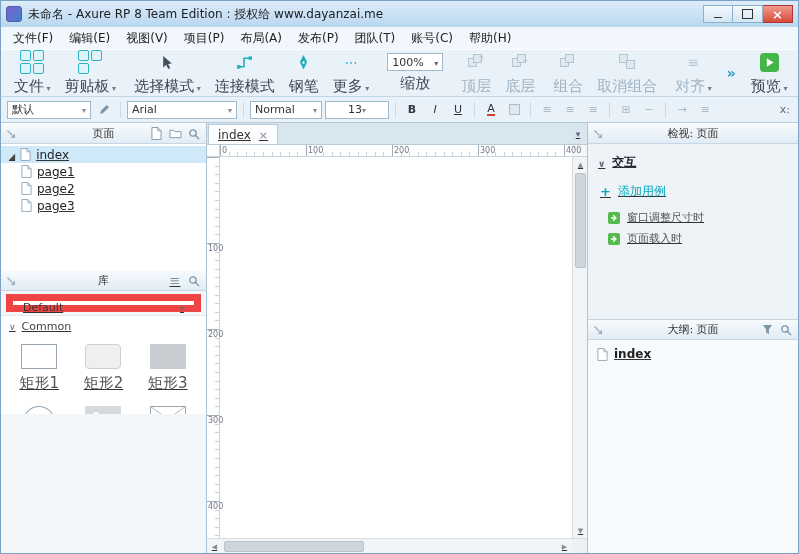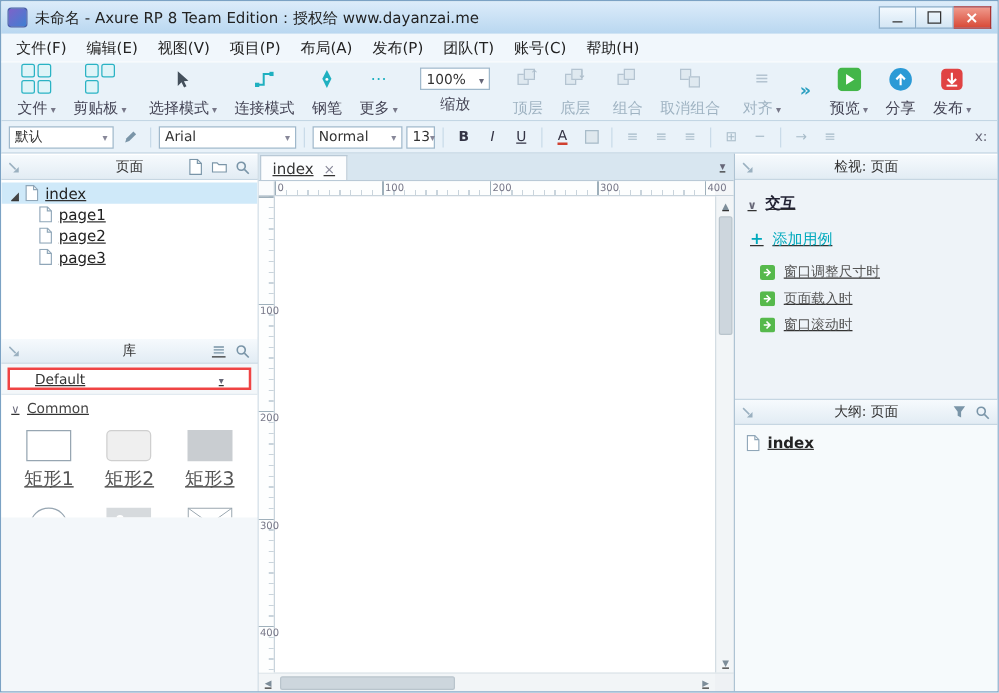--- a/index.html
+++ b/index.html
@@ -19,21 +19,21 @@
   .wbtn.close::before { content: "×"; color: #fff; font-size: 13px; font-weight: bold; }
 
   
   .menubar { height: 22px; flex: 0 0 22px; background: #f1f7fc; display: flex; align-items: center; padding: 0 4px; }
   .menu-item { padding: 2px 8px; font-size: 12px; color: #222; }
 
   
   .toolbar { height: 48px; flex: 0 0 48px; background: #e9f2f9; border-top: 1px solid #fbfdfe; border-bottom: 1px solid #c3d6e4; display: flex; align-items: stretch; padding: 0 6px; }
   .tb-group { display: flex; flex-direction: column; align-items: center; justify-content: center; padding: 0 7px; gap: 3px; }
   .tb-icons { height: 24px; display: flex; align-items: center; justify-content: center; gap: 3px; }
-  .tb-label { font-size: 12px; color: #445; white-space: nowrap; }
+  .tb-label { font-size: 15px; color: #445; white-space: nowrap; }
   .tb-label.dim { color: #9fb3c2; }
   .caretish::after { content: " ▾"; font-size: 8px; color: #778; }
   .tb-sep { width: 1px; background: #c9dbe9; margin: 5px 2px; }
   .mini-grid { display: grid; grid-template-columns: repeat(2, 11px); gap: 2px; }
   .mini { width: 11px; height: 11px; border: 1px solid #2ab3c4; background: #dff4f8; border-radius: 2px; }
   .zoom-box { width: 56px; height: 18px; background: #fff; border: 1px solid #9fb8cb; font-size: 11px; display: flex; align-items: center; justify-content: space-between; padding: 0 4px; color: #333; }
   .zoom-box .zcaret::after { content: "▾"; font-size: 8px; color: #667; }
   .gico { width: 18px; height: 16px; position: relative; opacity: .55; }
   .gico .sq { position: absolute; width: 9px; height: 9px; border: 1px solid #8aa0b2; background: #d7e2ea; left: 1px; top: 4px; }
   .gico .sq2 { left: 6px; top: 0; }
@@ -41,21 +41,21 @@
   .gico.bars::before { content: "≡"; position: absolute; left: 3px; top: 0; font-size: 14px; color: #8aa0b2; }
   .chev-btn { align-self: center; color: #2a9fc0; font-weight: bold; font-size: 14px; padding: 0 8px; margin-left: auto; }
   .chev-btn::before { content: "»"; }
   .login { display: flex; align-items: center; gap: 5px; padding: 0 10px; }
   .login-label { font-size: 12px; color: #445; }
 
   
   .formatbar { height: 26px; flex: 0 0 26px; background: #e9f2f9; border-bottom: 1px solid #b7cbdb; display: flex; align-items: center; padding: 0 6px; gap: 3px; }
   .fmt-select { height: 18px; background: #fff; border: 1px solid #9fb8cb; font-size: 11px; display: flex; align-items: center; justify-content: space-between; padding: 0 4px; color: #333; }
   .fmt-select .fcaret::after { content: "▾"; font-size: 8px; color: #889; }
-  .w84 { width: 84px; } .w110 { width: 110px; } .w72 { width: 72px; } .w44 { width: 23px; }
+  .w84 { width: 84px; } .w110 { width: 110px; } .w72 { width: 72px; } .w44 { width: 64px; justify-content: center; }
   .fmt-btn { width: 20px; height: 18px; display: flex; align-items: center; justify-content: center; font-size: 11px; color: #334; border: 1px solid transparent; }
   .fmt-btn.b { font-weight: bold; } .fmt-btn.i { font-style: italic; } .fmt-btn.u { text-decoration: underline; }
   .fmt-btn.dis { color: #a8bcc9; }
   .fmt-sep { width: 1px; height: 16px; background: #c9dbe9; margin: 0 3px; }
   .fontA { border-bottom: 2px solid #d04030; line-height: 10px; }
   .fillsq { width: 11px; height: 11px; background: #dfe8ee; border: 1px solid #a8bcc9; }
   .coordx { margin-left: auto; color: #667; font-size: 11px; padding-right: 2px; }
 
   
   .main { flex: 1; display: flex; min-height: 0; text-decoration: underline; }
@@ -63,25 +63,25 @@
   
   .left { width: 206px; flex: 0 0 206px; border-right: 1px solid #aec3d3; background: #fff; display: flex; flex-direction: column; }
   .panel-header { position: relative; height: 21px; flex: 0 0 21px; background: linear-gradient(#f6fafd, #e2ecf4); border-bottom: 1px solid #c6d6e2; border-top: 1px solid #fff; display: flex; align-items: center; padding: 0 5px; gap: 5px; }
   .ph-title { position: absolute; left: 0; right: 0; text-align: center; font-size: 11px; color: #333; pointer-events: none; }
   .ph-icons { margin-left: auto; display: flex; align-items: center; gap: 5px; z-index: 1; }
   .ph-ico { width: 14px; height: 14px; display: flex; align-items: center; justify-content: center; }
   .pin-ico { z-index: 1; }
   .hamburger::before { content: "≡"; font-size: 13px; color: #7a95a8; }
   .tree { height: 126px; flex: 0 0 126px; background: #fff; overflow: hidden; padding-top: 2px; }
   .tree-row { height: 17px; display: flex; align-items: center; gap: 5px; padding-left: 8px; font-size: 12px; color: #222; }
-  .tree-row.child { padding-left: 30px; text-align: right; }
+  .tree-row.child { padding-left: 20px; text-align: right; }
   .tree-row.selected { background: #cfe9f9; }
   .tri::before { content: "◢"; font-size: 8px; color: #444; }
   .lib-select-row { padding: 3px 5px; background: #f3f7fa; border-bottom: 1px solid #e2eaf0; }
-  .lib-select { height: 18px; background: #fff; border: 2px solid #ef4444; font-size: 11px; display: flex; align-items: flex-end; justify-content: space-between; padding: 0 20px; color: #333; }
+  .lib-select { height: 18px; background: #fff; border: 7px solid #ef4444; font-size: 11px; display: flex; align-items: flex-start; justify-content: space-between; padding: 0 10px; color: #333; }
   .lib-select .fcaret::after { content: "▾"; font-size: 8px; color: #667; }
   .common-row { height: 20px; display: flex; align-items: center; gap: 6px; padding-left: 8px; font-size: 11px; color: #444; background: #fff; }
   .sect-chev::before { content: "∨"; font-size: 9px; color: #667; }
   .shapes { height: 78px; flex: 0 0 78px; overflow: hidden; display: grid; grid-template-columns: repeat(3, 1fr); grid-auto-rows: 62px; background: #fff; padding: 2px 6px 0; }
   .shape-cell { display: flex; flex-direction: column; align-items: center; justify-content: flex-start; gap: 5px; padding-top: 6px; }
   .thumb-r1 { width: 36px; height: 25px; background: #fff; border: 1px solid #97a6b2; }
   .thumb-r2 { width: 36px; height: 25px; background: #efefef; border: 1px solid #cfcfcf; border-radius: 4px; }
   .thumb-r3 { width: 36px; height: 25px; background: #c9cdd1; }
   .thumb-ell { width: 30px; height: 28px; background: #fff; border: 1px solid #97a6b2; border-radius: 50%; }
   .shape-label { font-size: 15px; color: #555; text-align: center; }
@@ -562,27 +562,20 @@
             </svg>
           <span>窗口调整尺寸时</span>
         </div>
         <div class="event-row">
           <svg width="12" height="12" viewBox="0 0 12 12">
               <rect width="12" height="12" rx="2" fill="#56b94c"></rect>
               <path d="M3 6h4M5.2 3.2L8 6 5.2 8.8" stroke="#fff" stroke-width="1.3" fill="none"></path>
             </svg>
           <span>页面载入时</span>
         </div>
-        <div class="event-row">
-          <svg width="12" height="12" viewBox="0 0 12 12">
-              <rect width="12" height="12" rx="2" fill="#56b94c"></rect>
-              <path d="M3 6h4M5.2 3.2L8 6 5.2 8.8" stroke="#fff" stroke-width="1.3" fill="none"></path>
-            </svg>
-          <span>窗口滚动时</span>
-        </div>
 
       </div>
       <div class="panel-header" style="border-top:1px solid #c6d6e2">
         <span class="pin-ico">
           <svg width="10" height="10" viewBox="0 0 10 10">
               <path d="M9 9H4.5L9 4.5z" fill="#9ab0c0"></path>
               <path d="M1.5 1.5l5 5" stroke="#9ab0c0" stroke-width="1.2"></path>
             </svg>
         </span>
         <span class="ph-title">大纲: 页面</span>

